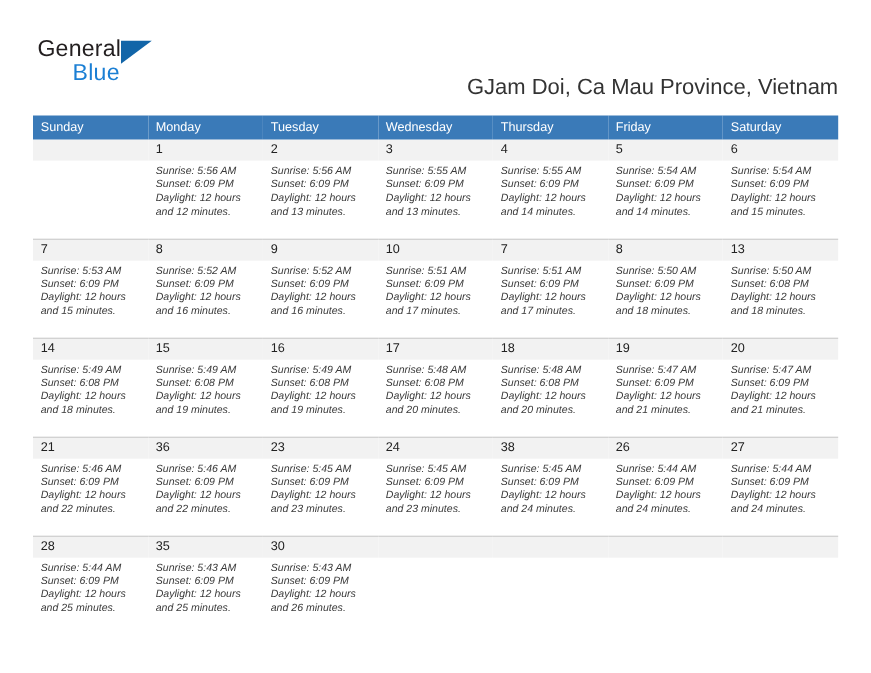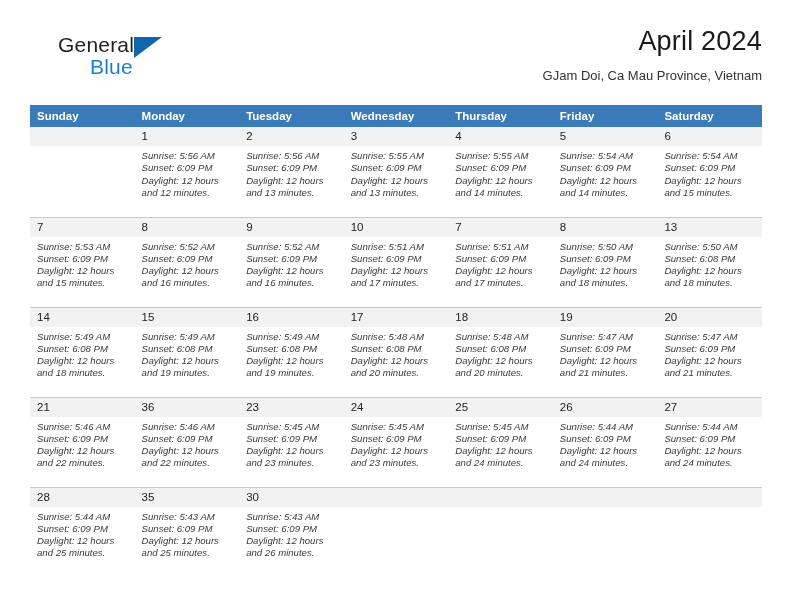--- a/index.html
+++ b/index.html
@@ -25,21 +25,20 @@
     right: 30px;
     height: 56px;
   }
   .logo {
     position: absolute;
     left: 4px;
     top: 8px;
     width: 180px;
     height: 48px;
     line-height: 1;
-    margin-left: 24px;
   }
   .logo-general {
     font-size: 21px;
     color: #231f20;
     letter-spacing: .2px;
     display: inline-block;
   }
   .logo-blue {
     position: absolute;
     left: 32px;
@@ -64,42 +63,42 @@
     top: 0;
     font-size: 27px;
     color: #1a1a1a;
     text-align: right;
     letter-spacing: .2px;
   }
   .subtitle {
     position: absolute;
     right: 0;
     top: 42px;
-    font-size: 13px;
+    font-size: 20px;
     color: #333333;
     text-align: right;
   }
 
   
   .calendar {
     position: absolute;
     left: 30px;
     top: 105px;
     width: 732px;
   }
   table.cal {
     width: 732px;
     border-collapse: collapse;
     table-layout: fixed;
   }
   table.cal th {
     background: #3a7ab8;
     color: #ffffff;
     font-size: 11.5px;
-    font-weight: bold;
+    font-weight: normal;
     text-align: left;
     padding: 5px 0 5px 7px;
     height: 22px;
     border: none;
   }
   td.daycell {
     width: 104.57px;
     vertical-align: top;
     padding: 0;
     border: none;
@@ -133,21 +132,20 @@
 <body>
 
 <div class="page">
 
   <div class="topbar">
     <div class="logo">
       <span class="logo-general">General</span>
       <span class="logo-tri"></span>
       <span class="logo-blue">Blue</span>
     </div>
-    <div class="title">April 2024</div>
     <div class="subtitle">GJam Doi, Ca Mau Province, Vietnam</div>
   </div>
 
   <div class="calendar">
     <table class="cal">
       <thead>
         <tr id="weekday-row">
             <th>Sunday</th>
             <th>Monday</th>
             <th>Tuesday</th>
@@ -331,21 +329,21 @@
 and 23 minutes.</div>
             </td>
             <td class="daycell sep">
               <div class="daynum">24</div>
               <div class="info">Sunrise: 5:45 AM
 Sunset: 6:09 PM
 Daylight: 12 hours
 and 23 minutes.</div>
             </td>
             <td class="daycell sep">
-              <div class="daynum">25</div>
+              <div class="daynum">38</div>
               <div class="info">Sunrise: 5:45 AM
 Sunset: 6:09 PM
 Daylight: 12 hours
 and 24 minutes.</div>
             </td>
             <td class="daycell sep">
               <div class="daynum">26</div>
               <div class="info">Sunrise: 5:44 AM
 Sunset: 6:09 PM
 Daylight: 12 hours

